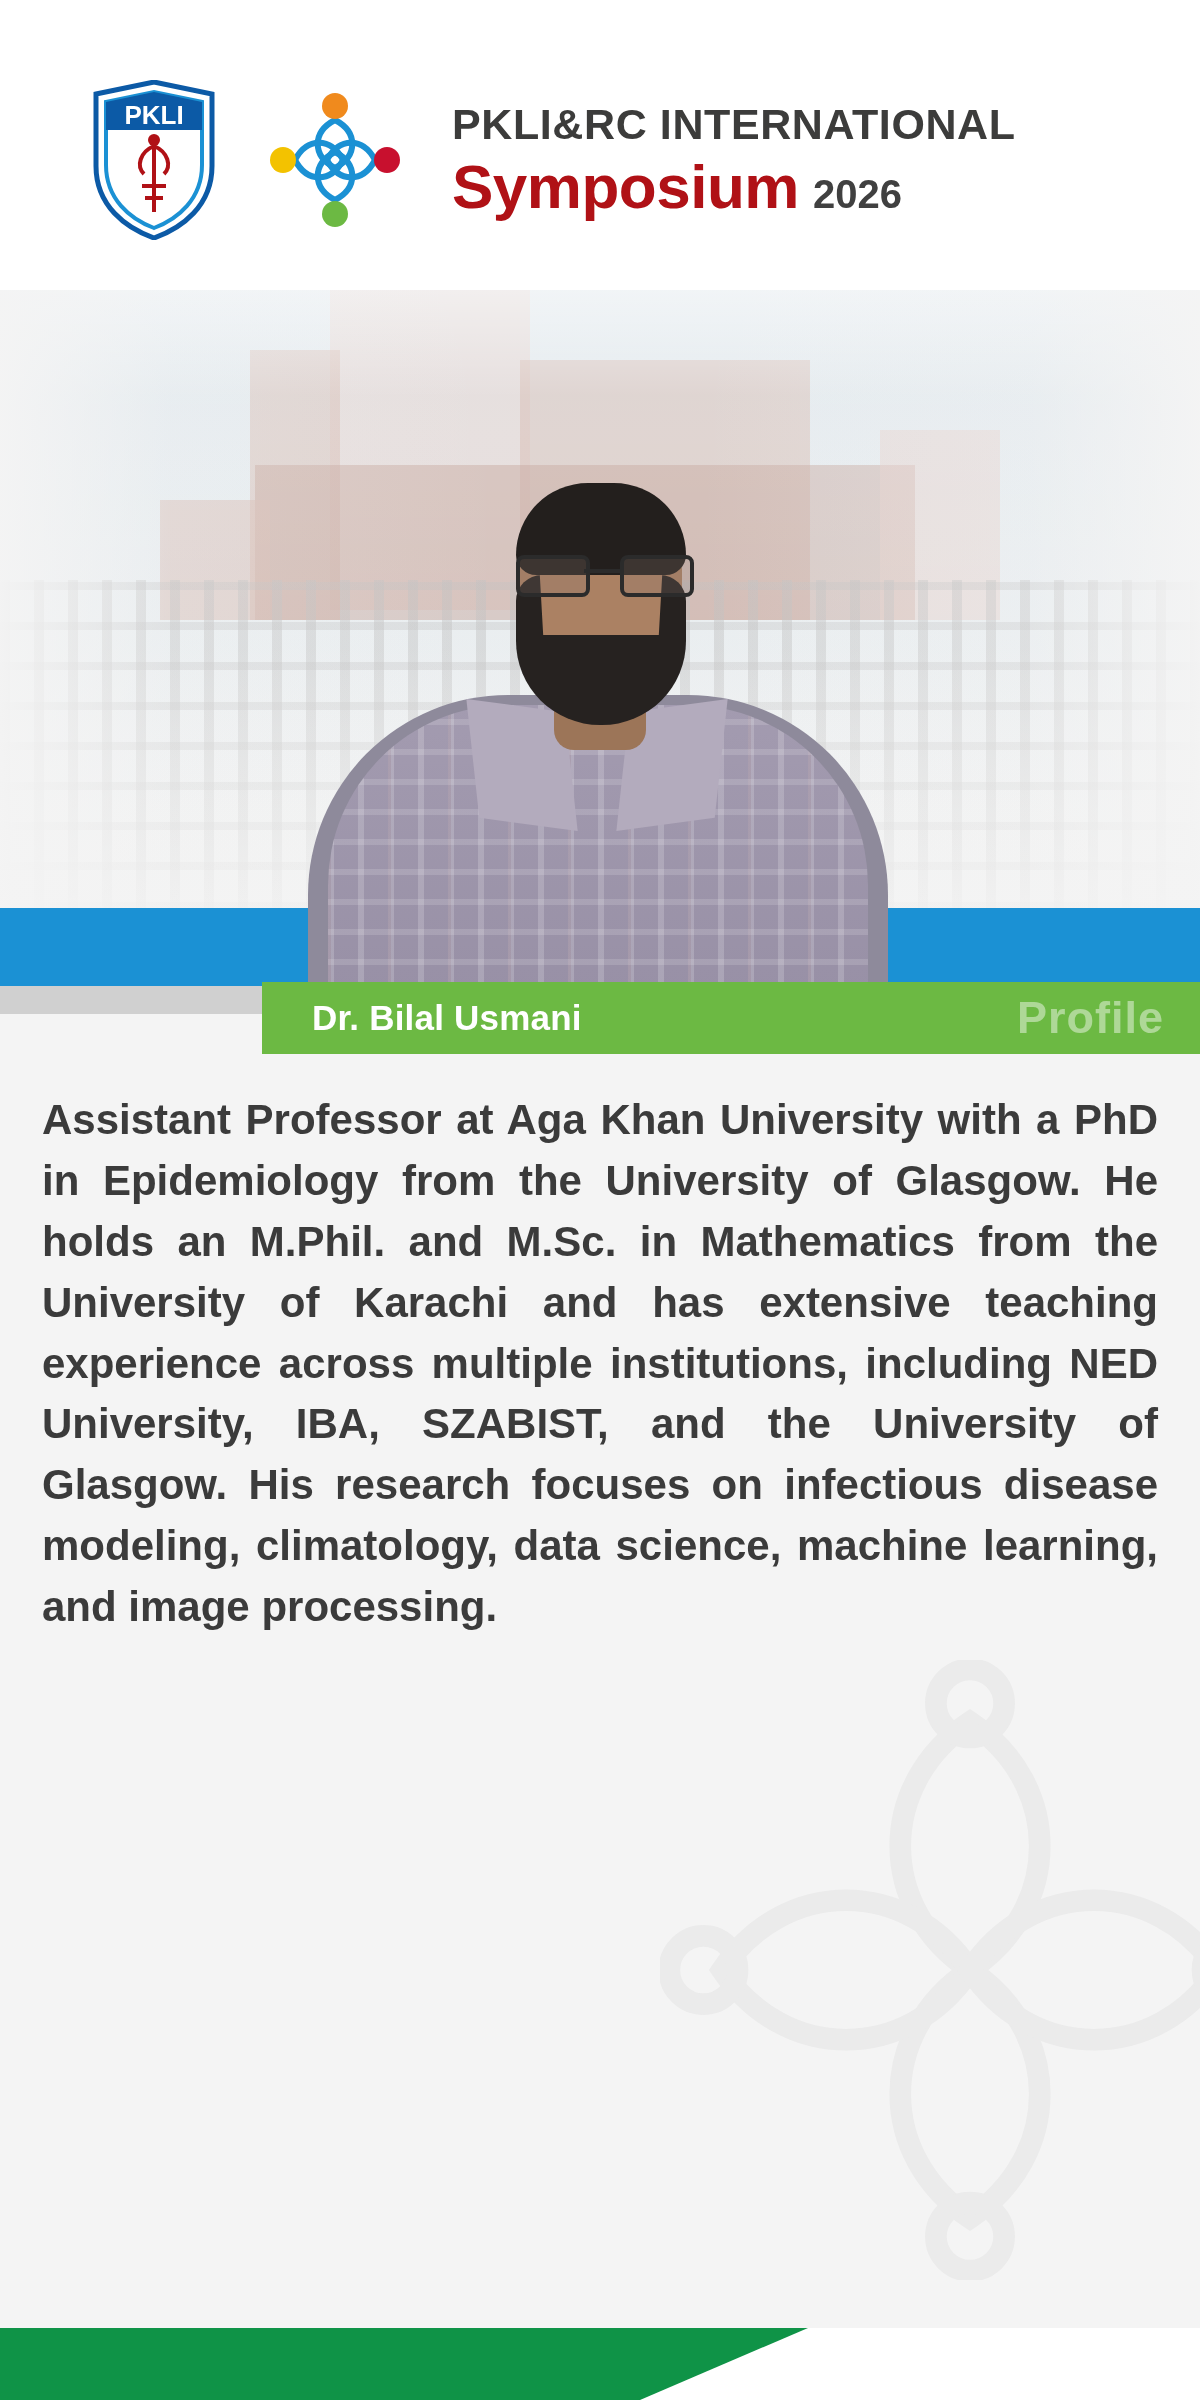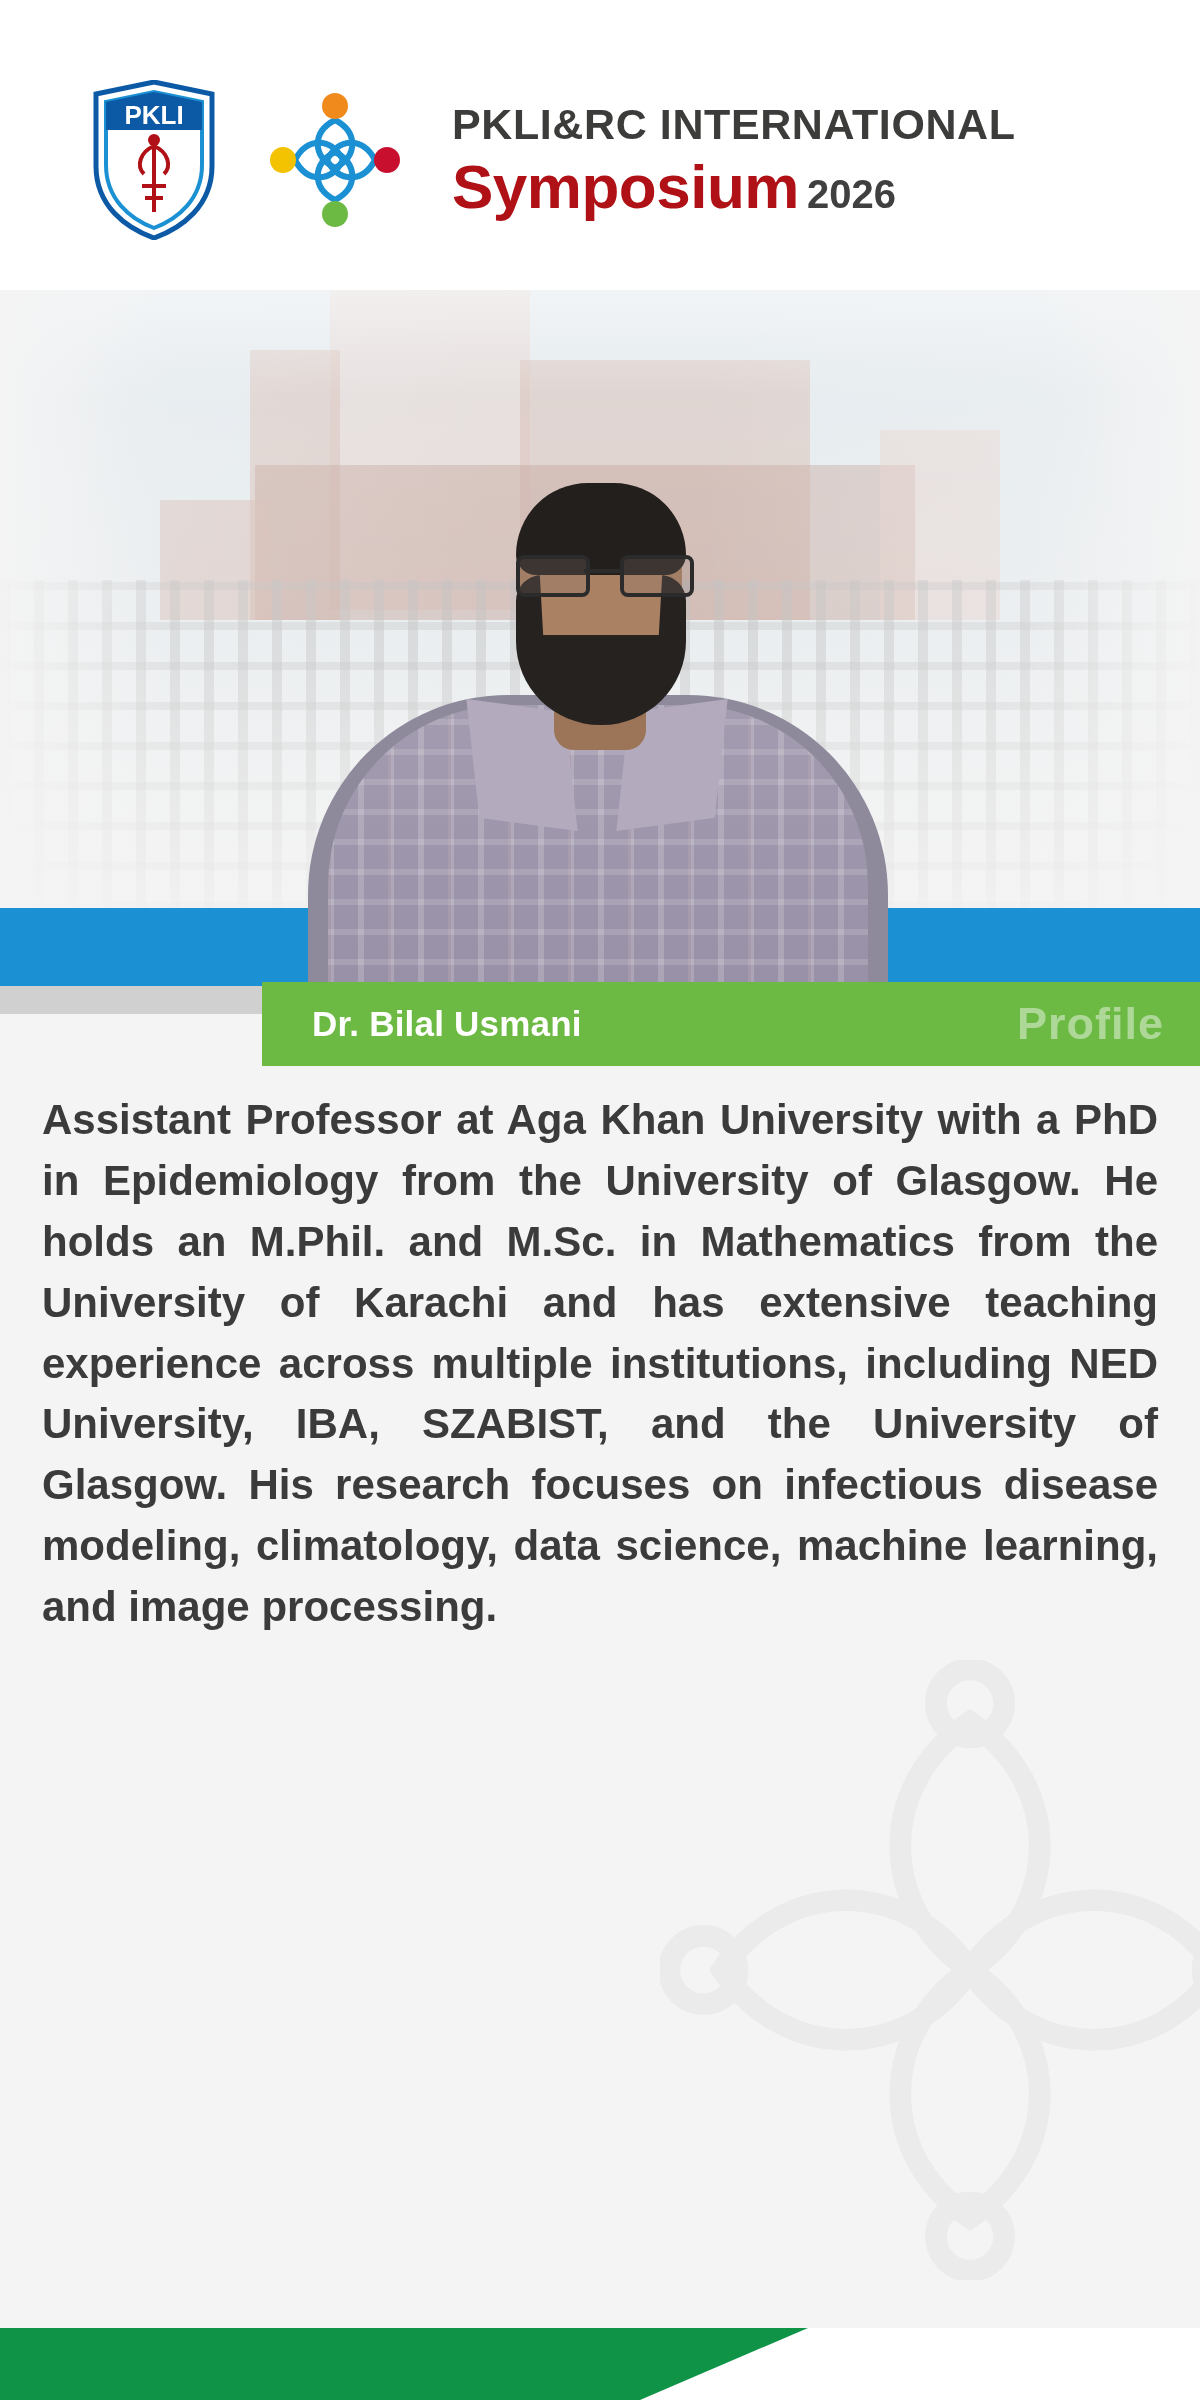--- a/index.html
+++ b/index.html
@@ -60,21 +60,21 @@
   .sym-line1 {
     font-size: 43px;
     font-weight: bold;
     letter-spacing: 0.6px;
     color: #3c3c3b;
     margin-bottom: 10px;
   }
   .sym-line2 {
     display: flex;
     align-items: baseline;
-    gap: 8px;
+    gap: 14px;
   }
   .sym-word {
     font-size: 62px;
     font-weight: bold;
     color: #b01116;
     letter-spacing: -0.5px;
   }
   .sym-year {
     font-size: 40px;
     font-weight: bold;
@@ -219,21 +219,21 @@
     width: 38px; height: 4px;
     background: #2b2b2b;
   }
 
   
   .name-bar {
     position: absolute;
     left: 262px;
     top: 982px;
     width: 938px;
-    height: 84px;
+    height: 72px;
     background: #6cb943;
     z-index: 20;
     display: flex;
     align-items: center;
     justify-content: space-between;
     padding: 0 36px 0 50px;
     box-sizing: border-box;
   }
   .name-text {
     color: #ffffff;

